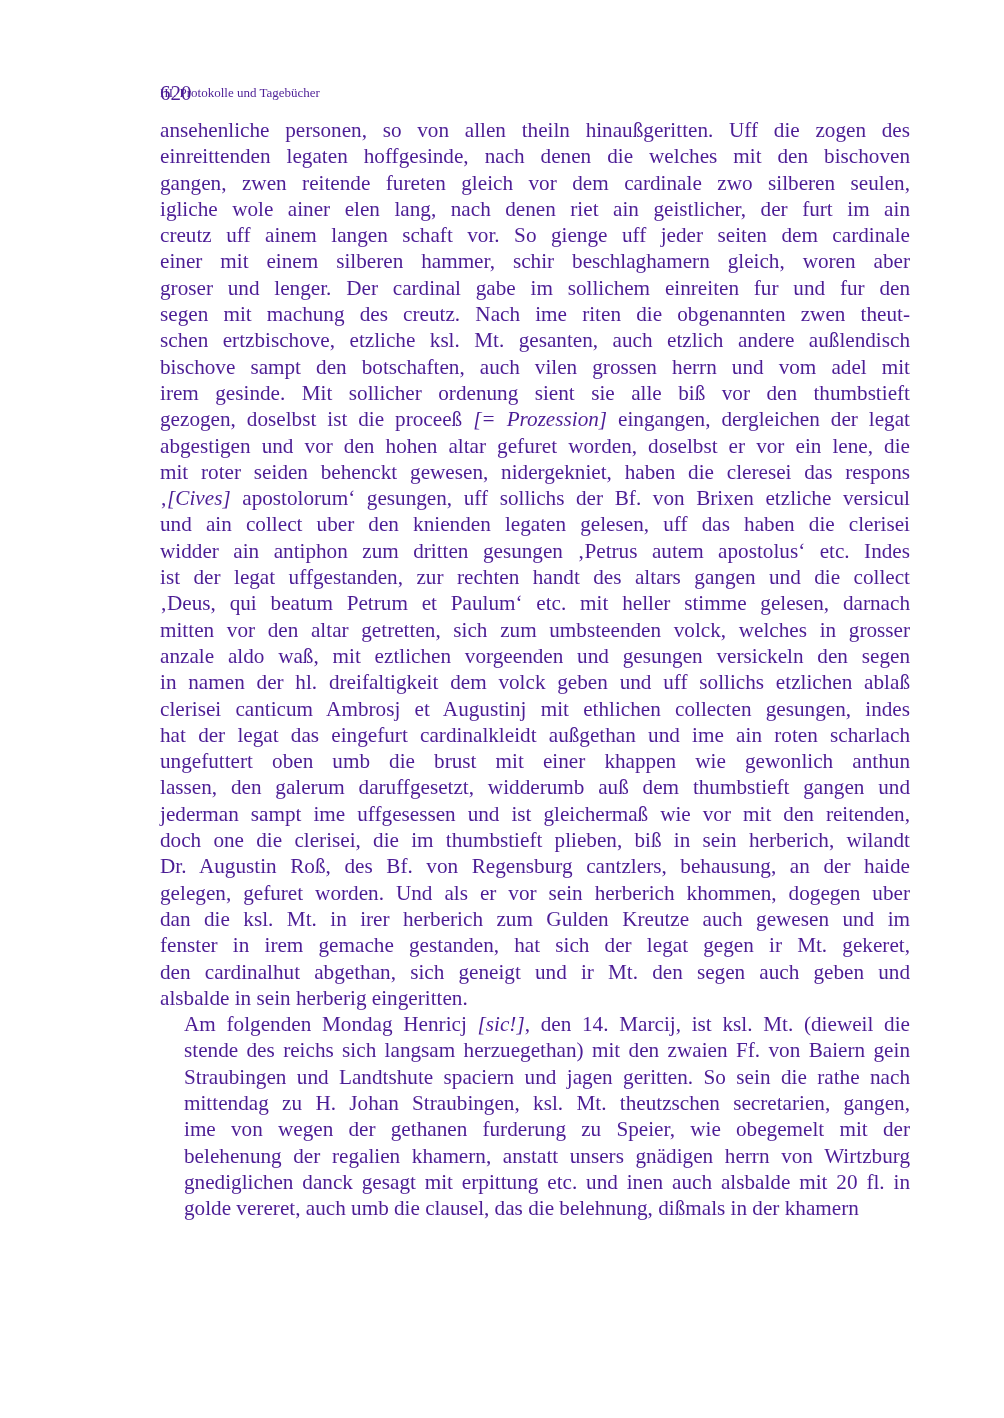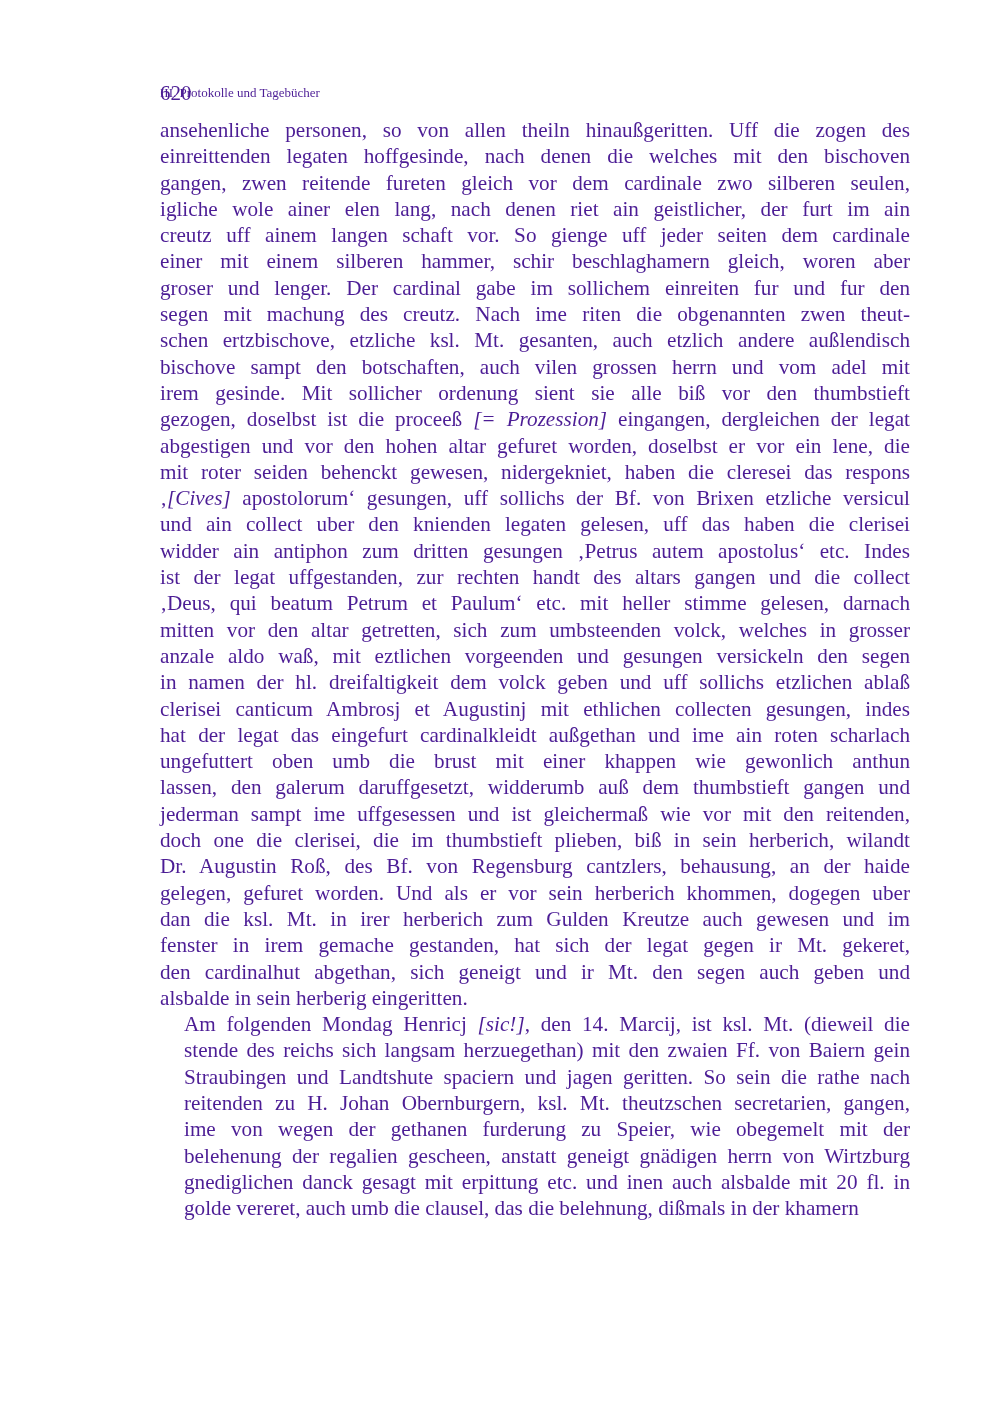--- a/index.html
+++ b/index.html
@@ -64,20 +64,20 @@
         <span class="line"><span>gelegen, gefuret worden. Und als er vor sein herberich khommen, dogegen uber</span></span>
         <span class="line"><span>dan die ksl. Mt. in irer herberich zum Gulden Kreutze auch gewesen und im</span></span>
         <span class="line"><span>fenster in irem gemache gestanden, hat sich der legat gegen ir Mt. gekeret,</span></span>
         <span class="line"><span>den cardinalhut abgethan, sich geneigt und ir Mt. den segen auch geben und</span></span>
         <span class="line last"><span>alsbalde in sein herberig eingeritten.</span></span>
       </div>
       <div class="para">
         <span class="line" style="text-indent: 24px;"><span>Am folgenden Mondag Henricj </span><em>[sic!]</em><span>, den 14. Marcij, ist ksl. Mt. (dieweil die</span></span>
         <span class="line"><span>stende des reichs sich langsam herzuegethan) mit den zwaien Ff. von Baiern gein</span></span>
         <span class="line"><span>Straubingen und Landtshute spaciern und jagen geritten. So sein die rathe nach</span></span>
-        <span class="line"><span>reitenden zu H. Johan Obernburgern, ksl. Mt. theutzschen secretarien, gangen,</span></span>
+        <span class="line"><span>mittendag zu H. Johan Straubingen, ksl. Mt. theutzschen secretarien, gangen,</span></span>
         <span class="line"><span>ime von wegen der gethanen furderung zu Speier, wie obegemelt mit der</span></span>
-        <span class="line"><span>belehenung der regalien gescheen, anstatt geneigt gnädigen herrn von Wirtzburg</span></span>
+        <span class="line"><span>belehenung der regalien khamern, anstatt unsers gnädigen herrn von Wirtzburg</span></span>
         <span class="line"><span>gnediglichen danck gesagt mit erpittung etc. und inen auch alsbalde mit 20 fl. in</span></span>
         <span class="line last"><span>golde vereret, auch umb die clausel, das die belehnung, dißmals in der khamern</span></span>
       </div>
     </div>
 </div>
 
 </body></html>

